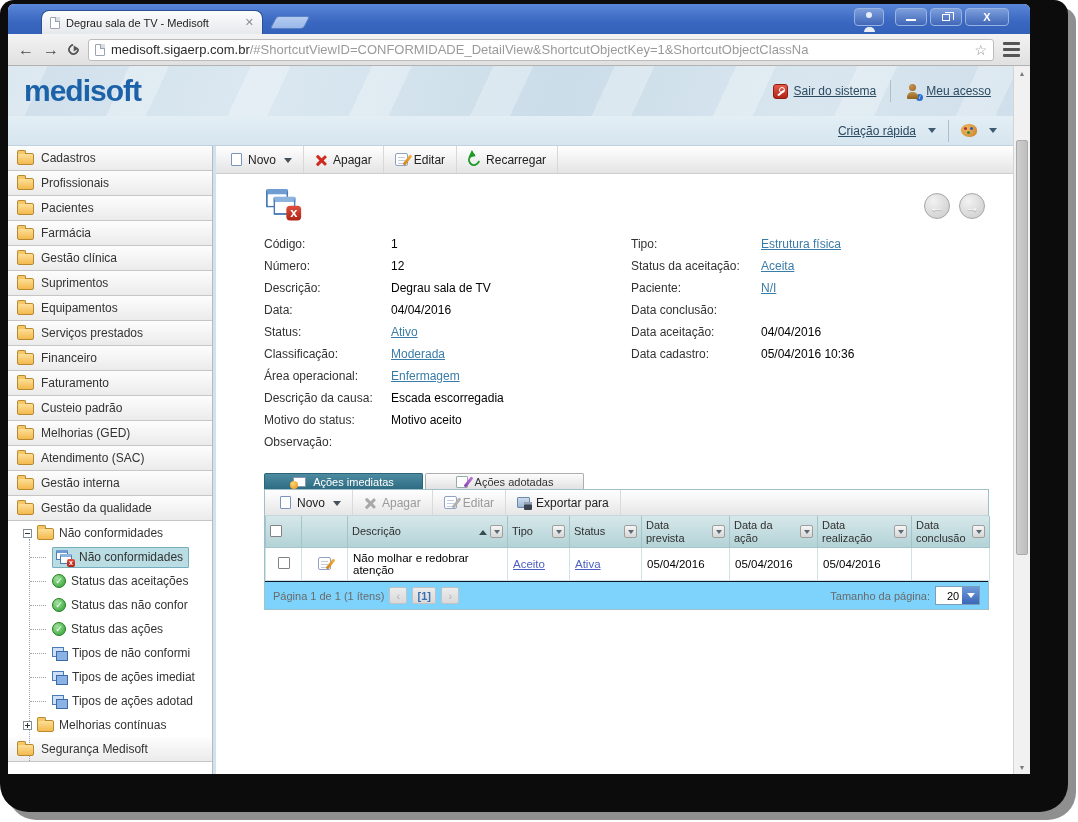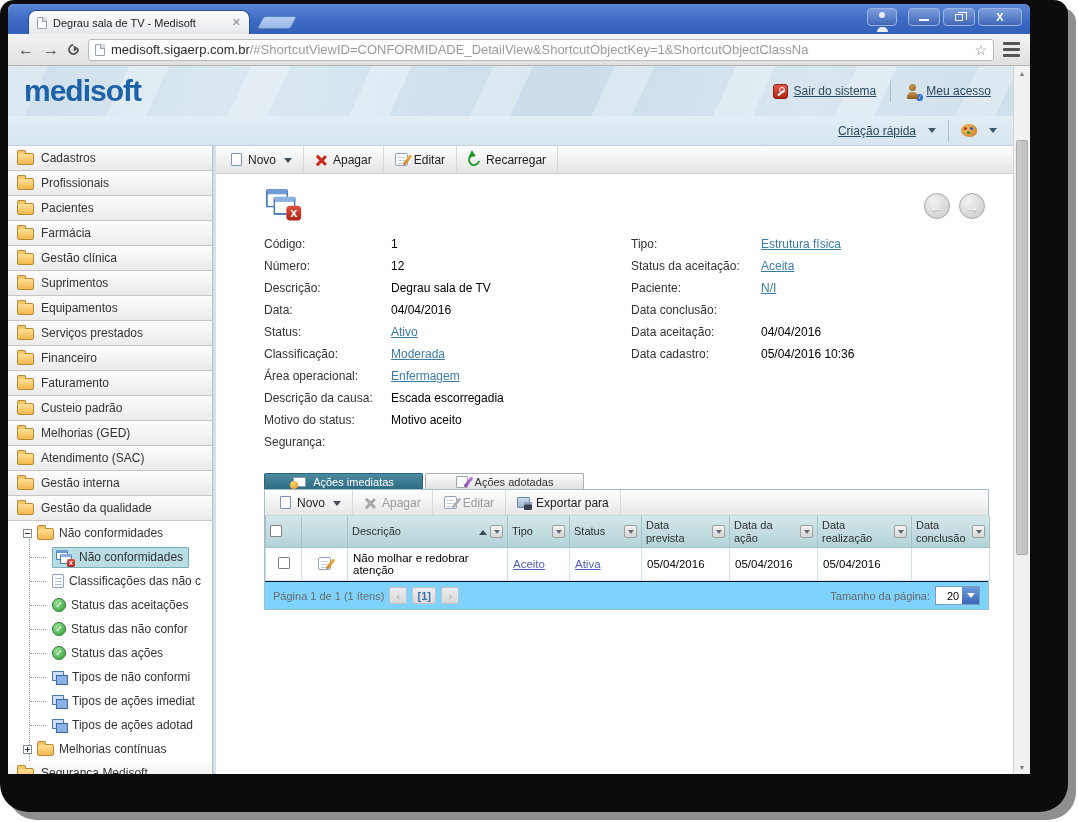--- a/index.html
+++ b/index.html
@@ -15,21 +15,21 @@
     box-shadow: 8px 8px 0 #8f8f8f;
   }
   .bwindow {
     position: absolute; left: 8px; top: 4px; width: 1022px; height: 770px;
     display: flex; flex-direction: column; background: #fff; overflow: hidden;
     border-radius: 6px 6px 0 0;
   }
   
   .titlebar {
     height: 30px; flex: 0 0 30px; background: linear-gradient(#5a86d8,#3a67c0 60%,#3461ba);
-    display: flex; align-items: flex-end; padding: 0 8px; position: relative;
+    display: flex; align-items: flex-end; padding: 0 21px; position: relative;
   }
   .btab {
     margin-left: 12px; width: 222px; height: 24px; border-radius: 8px 8px 0 0;
     background: linear-gradient(#fbfcfd,#e6e9ec); border: 1px solid #2c4f92; border-bottom: none;
     display: flex; align-items: center; gap: 6px; padding: 0 8px; font-size: 11px; color: #222;
   }
   .pageico { width: 10px; height: 12px; background: #fff; border: 1px solid #9aa4b0; border-radius: 1px; position: relative; flex: 0 0 auto;}
   .pageico::after { content:""; position:absolute; right:-1px; top:-1px; width:4px; height:4px; background:#d7dde4; border-left:1px solid #9aa4b0; border-bottom:1px solid #9aa4b0;}
   .btab .ttl { flex: 1; white-space: nowrap; overflow: hidden; }
   .tabclose { color: #8a8f96; font-size: 11px; font-weight: bold; cursor: default; }
@@ -368,24 +368,20 @@
                 <span class="sel-wrap">
                   <span class="winstack">
                       <span class="w1"></span>
                       <span class="w2"></span>
                       <span class="badge">x</span>
                     </span>
                   <span>Não conformidades</span>
                 </span>
               </div>
               <div class="tree-row child">
-                  <span class="doc-ico"></span>
-                  <span>Classificações das não c</span>
-                </div>
-              <div class="tree-row child">
                   <span class="check-ico"></span>
                   <span>Status das aceitações</span>
                 </div>
               <div class="tree-row child">
                   <span class="check-ico"></span>
                   <span>Status das não confor</span>
                 </div>
               <div class="tree-row child">
                   <span class="check-ico"></span>
                   <span>Status das ações</span>
@@ -479,21 +475,21 @@
                     </div>
                   <div class="drow">
                       <span class="dlabel">Descrição da causa:</span>
                       <span class="dvalue">Escada escorregadia</span>
                     </div>
                   <div class="drow">
                       <span class="dlabel">Motivo do status:</span>
                       <span class="dvalue">Motivo aceito</span>
                     </div>
                   <div class="drow">
-                      <span class="dlabel">Segurança:</span>
+                      <span class="dlabel">Observação:</span>
                       <span class="dvalue"></span>
                     </div>
                 </div>
                 <div class="dcol right">
                   <div class="drow">
                       <span class="dlabel">Tipo:</span>
                       <span class="dvalue link">Estrutura física</span>
                     </div>
                   <div class="drow">
                       <span class="dlabel">Status da aceitação:</span>

